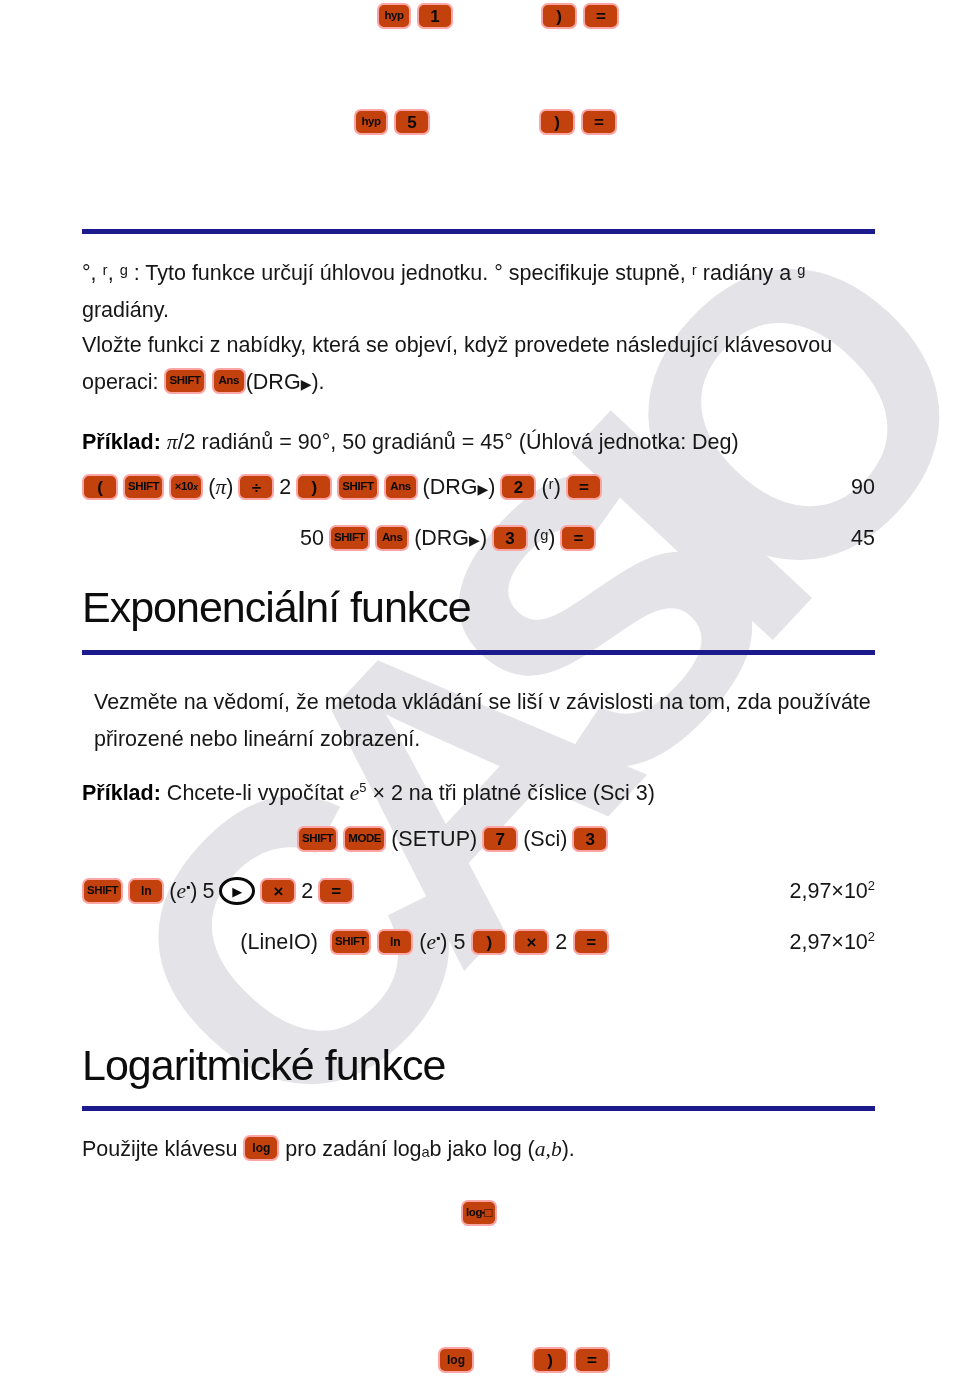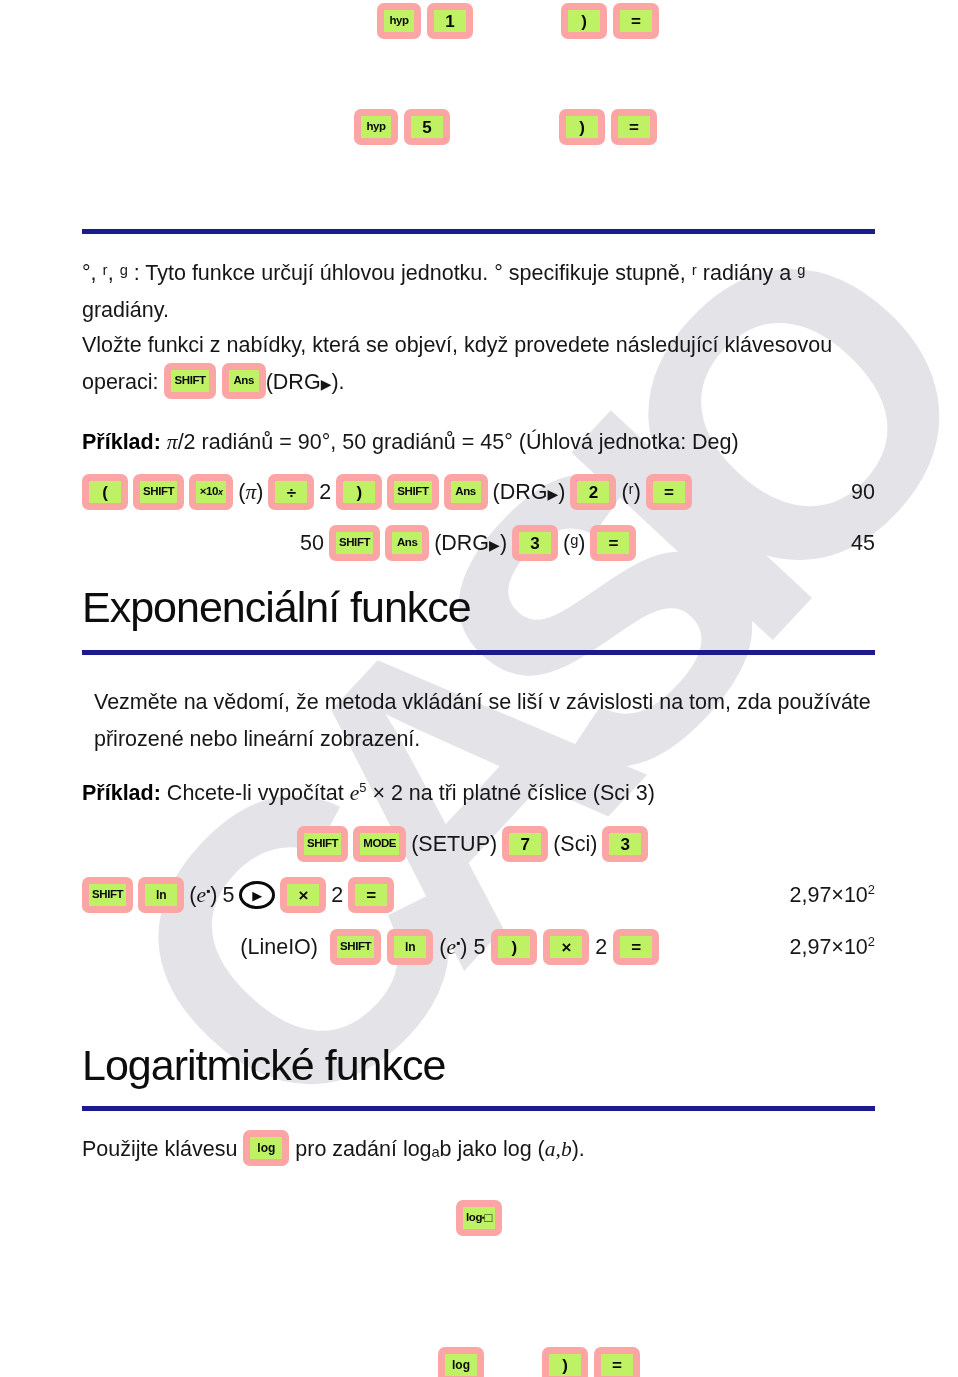--- a/index.html
+++ b/index.html
@@ -10,21 +10,21 @@
       color:#e4e4e8;transform:rotate(-47deg);z-index:0;white-space:nowrap;
       font-family:"Liberation Sans",sans-serif;}
   .rule{position:absolute;z-index:1;left:82px;width:793px;height:5px;background:#1b1b8e;}
   .para{position:absolute;z-index:1;left:82px;width:802px;font-size:21.5px;line-height:36.5px;}
   .h-section{position:absolute;z-index:1;left:82px;margin:0;font-size:43px;font-weight:normal;
              letter-spacing:-1px;color:#0d0d0d;font-family:"Liberation Sans","DejaVu Sans",sans-serif;}
   .accent{color:#000000;font-weight:bold;}
   .mathvar{font-family:"Liberation Serif","DejaVu Serif",serif;font-style:italic;}
   .krow{position:absolute;z-index:1;display:flex;align-items:center;gap:6px;font-size:21.5px;}
   .key{display:inline-flex;align-items:center;justify-content:center;
-       border:7px solid #fca5a5;border-radius:7px;background:#bef264;color:#0a0a0a;
+       border:2px solid #fca5a5;border-radius:7px;background:#c2410c;color:#0a0a0a;
        height:22px;min-width:24px;padding:0 4px;font-weight:bold;font-size:17px;
        box-sizing:content-box;vertical-align:middle;line-height:1;}
   .key.fn{font-size:11.5px;letter-spacing:-0.4px;padding:0 3px;}
   .key.md{font-size:12px;}
   .ckey{display:inline-flex;align-items:center;justify-content:center;
         width:30px;height:22px;border:3px solid #0a0a0a;border-radius:50%;
         font-size:13px;background:#fff;color:#0a0a0a;}
   .inkey{position:relative;top:-2px;}
   .sp{display:inline-block;height:1px;}
   .sup{font-size:60%;vertical-align:super;line-height:0;}

